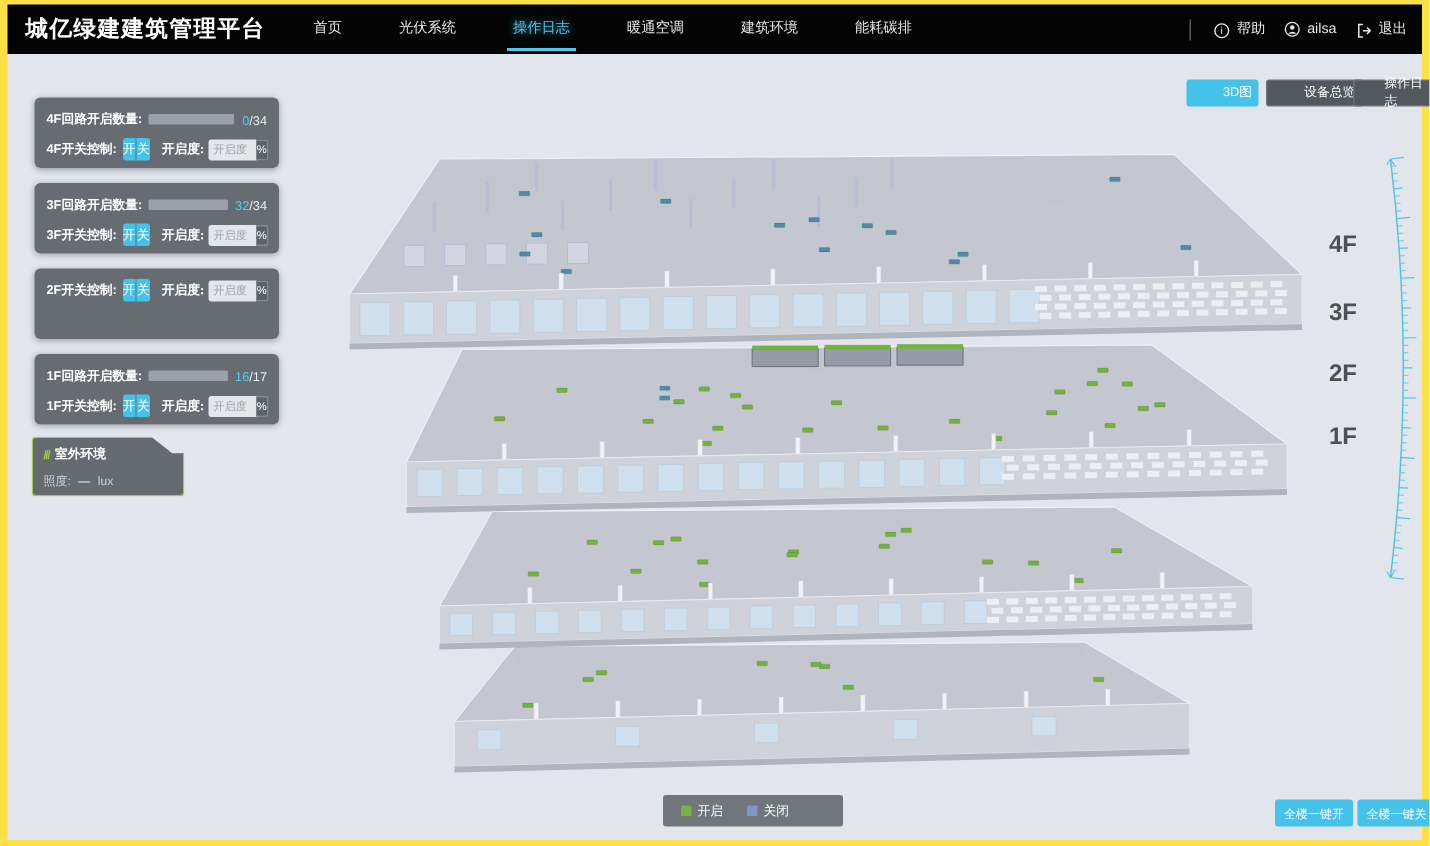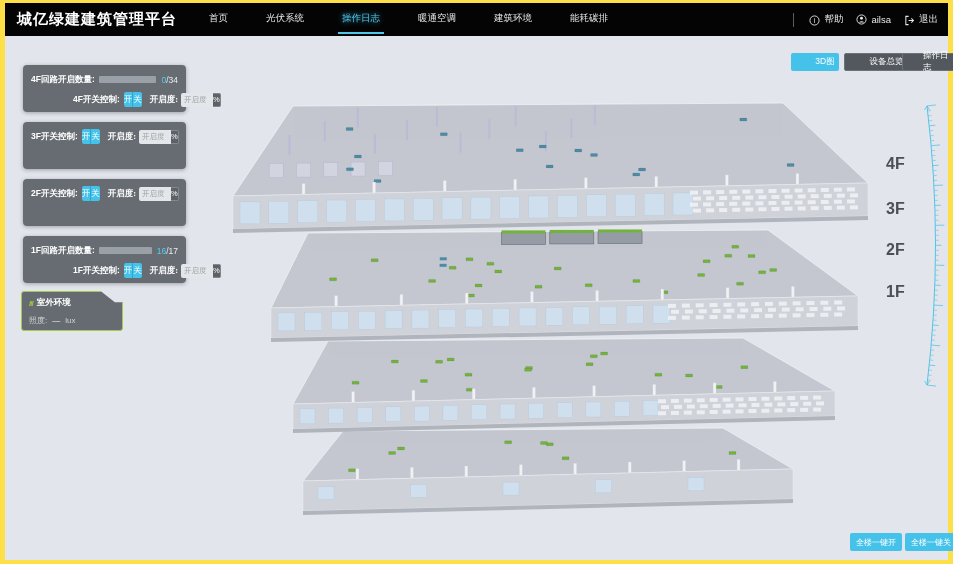--- a/index.html
+++ b/index.html
@@ -11,21 +11,21 @@
   #nav{position:absolute;left:200px;top:0;height:33px;display:flex;align-items:flex-start;gap:30px;}
   .nav-item{font-size:9.5px;color:#e8e8e8;padding:9px 4px 7px 4px;cursor:pointer;white-space:nowrap;border-bottom:2px solid transparent;}
   .nav-item.active{color:#4fc6ea;border-bottom:2px solid #4fc6ea;text-shadow:0 0 6px rgba(79,198,234,.8);}
   #topbar-right{position:absolute;right:10px;top:0;height:33px;display:flex;align-items:center;gap:13px;font-size:9.5px;}
   #topbar-divider{width:1px;height:14px;background:#5a5a5a;margin-right:2px;}
   .tb-item{display:flex;align-items:flex-end;gap:4px;cursor:pointer;color:#e8e8e8;}
   .tb-ico{width:11px;height:11px;display:inline-block;}
   
   .panel{position:absolute;left:18px;width:163px;height:47px;background:rgba(93,98,104,.93);border-radius:4px;box-shadow:0 1px 4px rgba(0,0,0,.3);padding:7px 8px;box-sizing:border-box;color:#fff;}
   .prow{display:flex;align-items:center;height:15px;}
-  .prow+.prow{margin-top:5px;margin-left:42px;}
+  .prow+.prow{margin-top:5px;}
   .plabel{font-size:8.5px;font-weight:bold;white-space:nowrap;margin-right:4px;}
   .pbar{width:86px;height:7px;background:#9aa0a7;border-radius:1px;overflow:hidden;margin-right:5px;}
   .pfill{height:100%;background:repeating-linear-gradient(90deg,#4ecbee 0px,#4ecbee 3px,#2f5d6e 3px,#2f5d6e 5px);}
   .pval{font-size:8.5px;white-space:nowrap;}
   .pcount{color:#4fd0f2;}
   .ptotal{color:#eceeef;}
   .sw-btn{width:22px;height:15px;background:#45c2e9;color:#fff;font-size:8.5px;display:flex;align-items:center;justify-content:center;cursor:pointer;}
   .sw-btn.on{border-radius:2px 0 0 2px;border-right:1px solid #2aa6cf;}
   .sw-btn.off{border-radius:0 2px 2px 0;}
   .dim-label{font-size:8.5px;font-weight:bold;margin-left:8px;margin-right:3px;white-space:nowrap;font-family:Liberation Serif, serif;}
@@ -110,20 +110,25 @@
       <span class="plabel">4F开关控制:</span>
       <span class="sw-btn on">开</span>
       <span class="sw-btn off">关</span>
       <span class="dim-label">开启度:</span>
       <input class="dim-input" placeholder="开启度" style="">
       <span class="pct-btn">%</span>
     </div>
   </div>
 
   <div class="panel" style="top:119px">
+    <div class="prow">
+      <span class="plabel">3F回路开启数量:</span>
+      <span class="pbar"><span class="pfill" style="width: 94%;"></span></span>
+      <span class="pval"><span class="pcount">32</span><span class="ptotal">/34</span></span>
+    </div>
     <div class="prow">
       <span class="plabel">3F开关控制:</span>
       <span class="sw-btn on">开</span>
       <span class="sw-btn off">关</span>
       <span class="dim-label">开启度:</span>
       <input class="dim-input" placeholder="开启度" style="">
       <span class="pct-btn">%</span>
     </div>
   </div>
 
@@ -544,18 +549,28 @@
         <line x1="12.252551020408163" y1="254.01147959183675" x2="15.73670511868879" y2="254.34415093029907" stroke="#55c2e4" stroke-width="0.8" stroke-opacity="0.7"></line>
         <line x1="11.764668367346939" y1="259.0079719387755" x2="15.24736448609694" y2="259.35557479325695" stroke="#55c2e4" stroke-width="0.8" stroke-opacity="0.7"></line>
         <line x1="11.255102040816325" y1="264.0051020408163" x2="17.22283211107583" y2="264.6265501951466" stroke="#55c2e4" stroke-width="0.8" stroke-opacity="1"></line>
         <line x1="10.723852040816329" y1="269.00286989795916" x2="14.20344570259668" y2="269.38026617364034" stroke="#55c2e4" stroke-width="0.8" stroke-opacity="0.7"></line>
         <line x1="10.170918367346939" y1="274.0012755102041" x2="13.648868154451652" y2="274.3935321588135" stroke="#55c2e4" stroke-width="0.8" stroke-opacity="0.7"></line>
         <line x1="9.596301020408166" y1="279.000318877551" x2="13.07254558570001" y2="279.4074106636128" stroke="#55c2e4" stroke-width="0.8" stroke-opacity="0.7"></line>
         <line x1="9" y1="284" x2="17.934372823455725" y2="285.08488812856245" stroke="#55c2e4" stroke-width="0.8" stroke-opacity="1"></line>
         <path d="M9,5 l-2.5,4 M9,5 l2.5,4 M9,284 l-2.5,-4 M9,284 l2.5,-4" fill="none" stroke="#55c2e4" stroke-width="0.8"></path>
       </svg>
 
+  <div id="legend">
+    <div class="leg-item">
+      <span class="leg-swatch" style="background-color: rgb(119, 180, 63);"></span>
+      <span>开启</span>
+    </div>
+    <div class="leg-item">
+      <span class="leg-swatch" style="background-color: rgb(126, 150, 200);"></span>
+      <span>关闭</span>
+    </div>
+  </div>
 
   <div class="all-btn" id="btn-all-on">全楼一键开</div>
   <div class="all-btn" id="btn-all-off">全楼一键关</div>
 
 </div>
 </div>
 
 </body></html>

